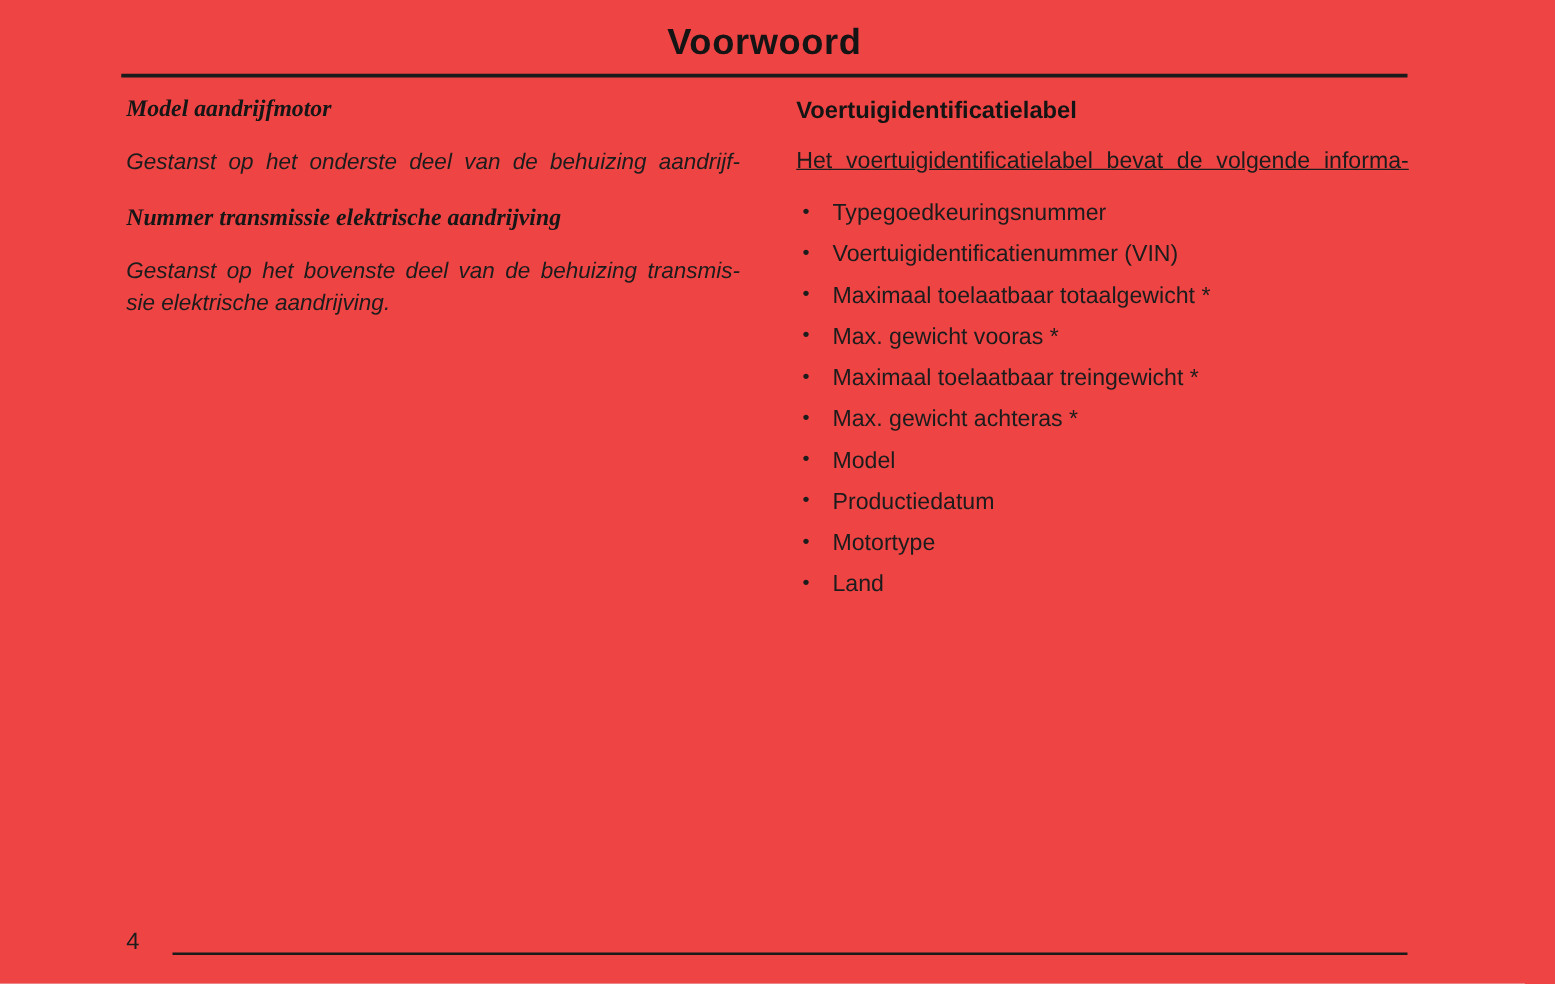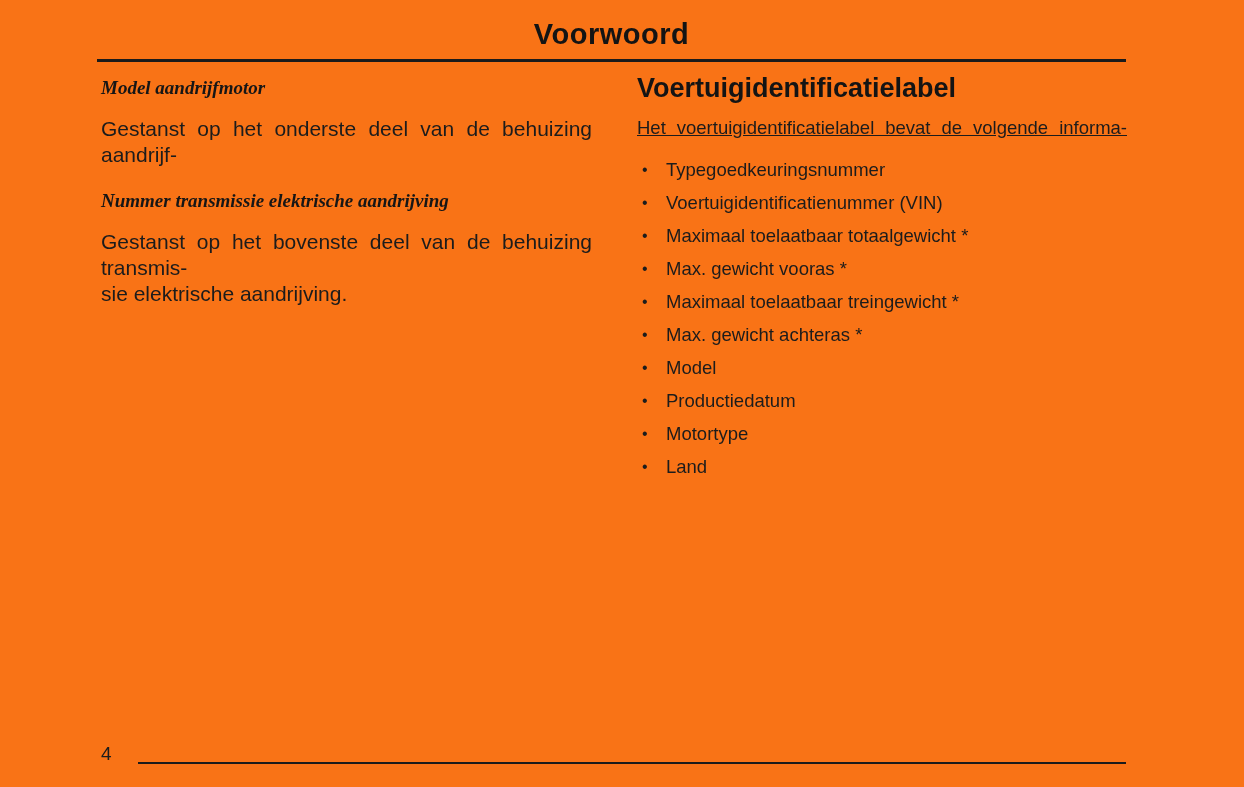--- a/index.html
+++ b/index.html
@@ -4,21 +4,21 @@
 <style>
   html, body {
     margin: 0;
     padding: 0;
     background: #e8e8e8;
   }
   #page {
     position: relative;
     width: 1244px;
     height: 787px;
-    background: #f97316;
+    background: #ef4444;
     font-family: "Liberation Sans", sans-serif;
     color: #1c1c1c;
     overflow: hidden;
   }
   .doc-title {
     position: absolute;
     top: 18px;
     left: 97px;
     width: 1029px;
     text-align: center;
@@ -50,32 +50,33 @@
   .serif-heading {
     font-family: "Liberation Serif", serif;
     font-style: italic;
     font-weight: bold;
     font-size: 19px;
     line-height: 23px;
     color: #161616;
   }
   .para {
     margin-top: 17px;
-    font-size: 21px;
+    font-size: 18px;
     line-height: 26px;
+    font-style: italic;
   }
   .para .jline {
     text-align: justify;
     text-align-last: justify;
   }
   .heading-gap {
     margin-top: 21px;
   }
   .sans-heading {
-    font-size: 27px;
+    font-size: 19px;
     font-weight: bold;
     line-height: 25px;
     color: #141414;
   }
   .intro {
     margin-top: 14px;
     font-size: 18.5px;
     line-height: 26px;
     text-decoration: underline;
   }

